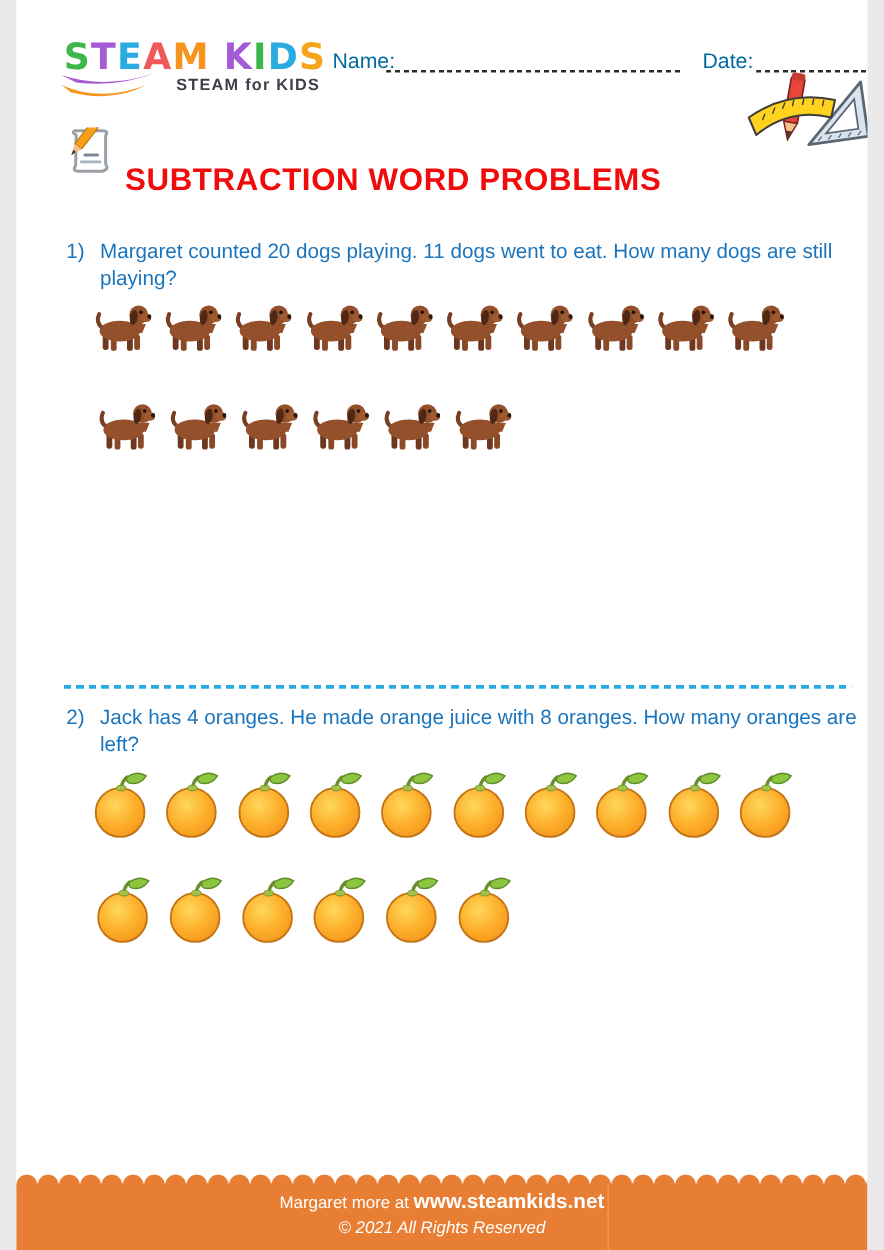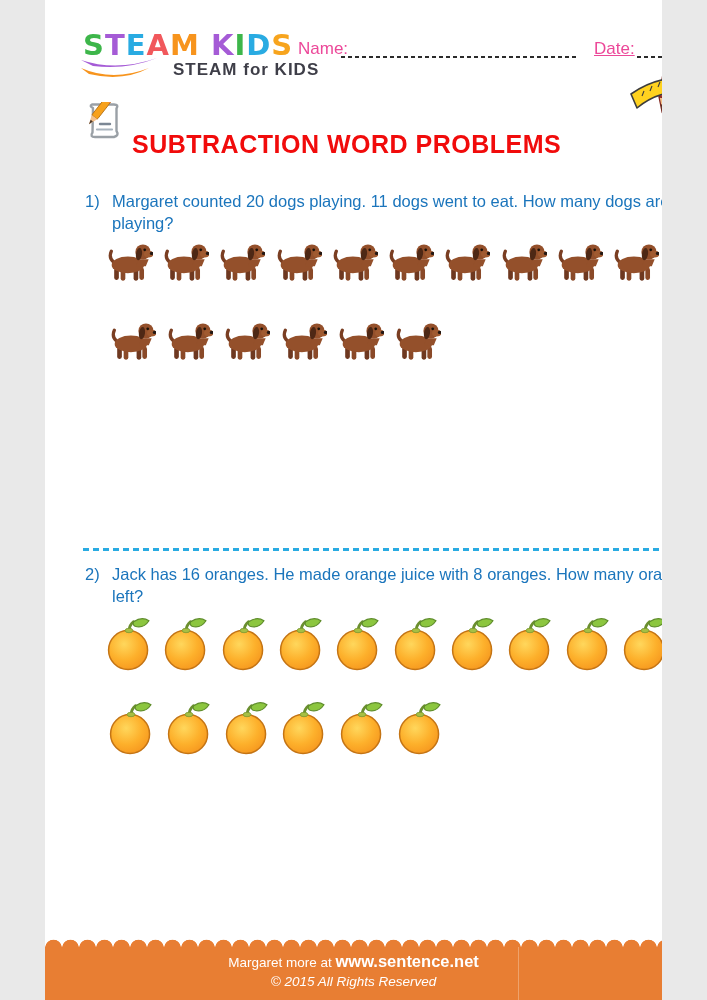--- a/index.html
+++ b/index.html
@@ -1,38 +1,38 @@
 <!DOCTYPE html>
 <html style="--footer-bg: #e87e33;"><head>
 <meta charset="utf-8">
 <style>
   * { margin: 0; padding: 0; box-sizing: border-box; }
   html, body { background: #e9e9e9; }
   body { font-family: "Liberation Sans", sans-serif; }
   #page {
-    position: relative; width: 617px; height: 1000px;
+    position: relative; width: 681px; height: 1000px;
     margin: 0 auto; background: #ffffff; overflow: hidden;
   }
   
   .logo-word {
     position: absolute; left: 38px; top: 28px;
     font-size: 29px; font-weight: 800; letter-spacing: 1px;
     font-family: "DejaVu Sans", sans-serif;
   }
   .logo-word span { display: inline-block; }
   .logo-swoosh { position: absolute; left: 34px; top: 56px; }
   .logo-subtitle {
     position: absolute; left: 128px; top: 60px;
-    font-size: 17px; font-weight: 700; color: #3e3e48; letter-spacing: 1px;
+    font-size: 13px; font-weight: 700; color: #3e3e48; letter-spacing: 1px;
   }
   .field-label {
-    position: absolute; top: 39px; font-size: 17px; color: #ec4899;
+    position: absolute; top: 39px; font-size: 17px; color: #0369a1;
   }
   .name-label { left: 253px; }
-  .date-label { left: 549px; text-decoration: underline; }
+  .date-label { left: 549px; }
   .dash-line {
     position: absolute; top: 56px; height: 2px;
     background-image: repeating-linear-gradient(to right, #2b2b2b 0 4px, transparent 4px 7px);
   }
   .name-line { left: 296px; width: 236px; }
   .date-line { left: 592px; width: 90px; }
   .stationery { position: absolute; left: 583px; top: 56px; }
   
   .title-row { position: absolute; left: 38px; top: 82px; display: flex; align-items: center; }
   .memo-icon { margin-right: 7px; }
@@ -421,21 +421,21 @@
       <ellipse cx="44.5" cy="17" rx="4.2" ry="8.5" fill="#4e2815" transform="rotate(9 44.5 17)"></ellipse>
       <circle cx="52.5" cy="11" r="1.9" fill="#181008"></circle>
     </svg>
   </div>
 </div>
 
   <div class="divider"></div>
 
   <div class="problem problem-2">
     <div class="problem-number">2)</div>
-    <div class="problem-text">Jack has 16 oranges. He made orange juice with 8 oranges. How many oranges are left?</div>
+    <div class="problem-text">Jack has 4 oranges. He made orange juice with 8 oranges. How many oranges are left?</div>
   </div>
   <div class="icon-row orange-row-1">
   <div class="orange-cell">
     <svg width="52" height="57" viewBox="0 0 56 60">
       <circle cx="27" cy="37" r="21" fill="url(#og)" stroke="#c47414" stroke-width="1.6"></circle>
       <path d="M28 16 Q28.5 10 33 6.5" stroke="#6b8f2f" stroke-width="3" fill="none" stroke-linecap="round"></path>
       <path d="M33 6.5 Q42 0.5 49.5 5.5 Q44 14 34.5 11.5 Q31.5 9.5 33 6.5 Z" fill="#8cc63f" stroke="#5e8c2a" stroke-width="1.2"></path>
       <ellipse cx="28" cy="16" rx="4.2" ry="2.4" fill="#a6bf44" stroke="#74942f" stroke-width="0.8"></ellipse>
     </svg>
   </div>
@@ -574,17 +574,17 @@
       <path d="M33 6.5 Q42 0.5 49.5 5.5 Q44 14 34.5 11.5 Q31.5 9.5 33 6.5 Z" fill="#8cc63f" stroke="#5e8c2a" stroke-width="1.2"></path>
       <ellipse cx="28" cy="16" rx="4.2" ry="2.4" fill="#a6bf44" stroke="#74942f" stroke-width="0.8"></ellipse>
     </svg>
   </div>
 </div>
 
   <div class="footer">
     <div class="footer-scallops"></div>
     <div class="footer-body"></div>
     <div class="footer-seam"></div>
-    <div class="footer-line1"><span>Margaret more at </span><span class="footer-site">www.sentence.net</span></div>
-    <div class="footer-line2">© 2015 All Rights Reserved</div>
+    <div class="footer-line1"><span>Margaret more at </span><span class="footer-site">www.steamkids.net</span></div>
+    <div class="footer-line2">© 2021 All Rights Reserved</div>
   </div>
 
 </div>
 
 </body></html>

